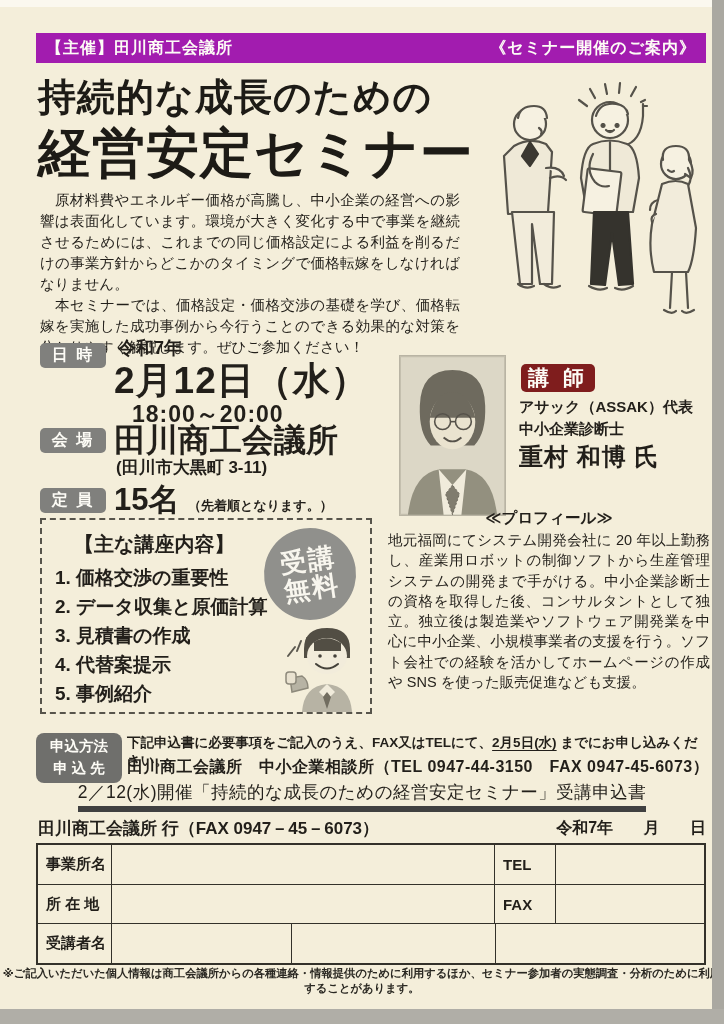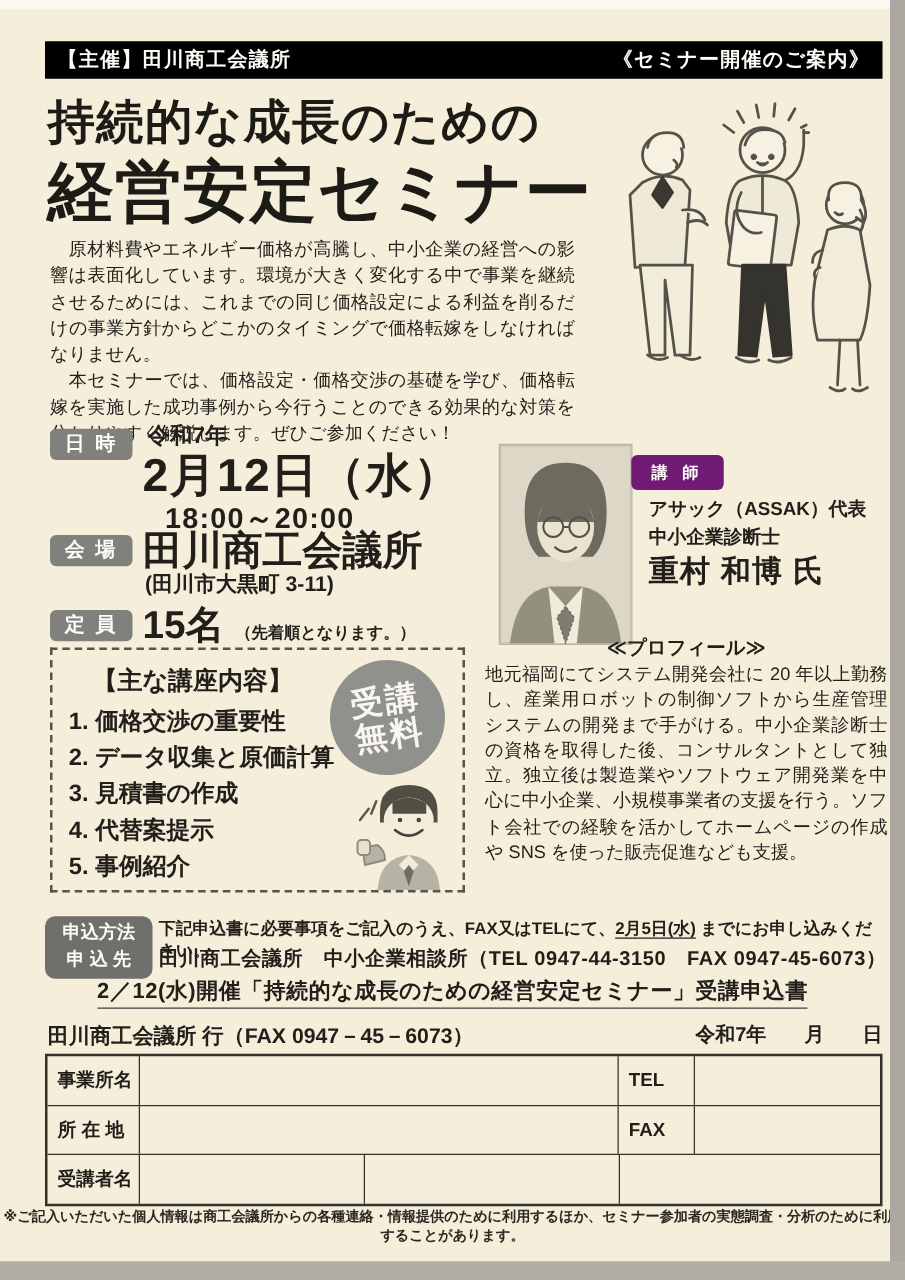--- a/index.html
+++ b/index.html
@@ -10,21 +10,21 @@
     color:#221f1a;
   }
   .abs{position:absolute;}
   
   .edge-top{left:0;top:0;width:724px;height:7px;background:#fbf8ef;}
   .edge-right{right:0;top:0;width:12px;height:1024px;background:#aaa8a1;}
   .edge-bottom{left:0;bottom:0;width:724px;height:15px;background:#b0aea7;}
 
   
   .header-bar{
-    left:36px;top:33px;width:670px;height:30px;background:#000000;
+    left:36px;top:33px;width:670px;height:30px;background:#a21caf;
     display:flex;justify-content:space-between;align-items:center;
     padding:0 10px;box-sizing:border-box;color:#fdfcf6;
     font-weight:bold;font-size:16px;letter-spacing:1px;
   }
 
   .title-line1{left:38px;top:72px;font-size:38px;font-weight:900;letter-spacing:1px;color:#1d1b16;}
   .title-line2{left:38px;top:118px;font-size:53px;font-weight:900;letter-spacing:1px;color:#1d1b16;}
 
   .intro{left:40px;top:190px;width:420px;font-size:14.5px;line-height:1.45;text-align:justify;}
   .intro p{margin:0;}
@@ -41,21 +41,21 @@
   .era-year{left:118px;top:336px;font-size:18px;font-weight:bold;}
   .seminar-date{left:114px;top:356px;font-size:37px;font-weight:900;letter-spacing:1px;}
   .seminar-time{left:132px;top:399px;font-size:23px;font-weight:bold;letter-spacing:1px;}
   .venue-name{left:114px;top:419px;font-size:32px;font-weight:900;}
   .venue-address{left:116px;top:456px;font-size:17px;font-weight:bold;}
   .capacity-line{left:114px;top:479px;font-size:31px;font-weight:900;}
   .capacity-note{font-size:13px;font-weight:bold;letter-spacing:0;}
 
   
   .photo{left:399px;top:355px;width:107px;height:161px;border:1px solid #b9b4a4;box-sizing:border-box;}
-  .b-lecturer{left:505px;top:364px;width:74px;height:28px;background:#701a75;border-radius:5px;font-size:13px;letter-spacing:4px;}
+  .b-lecturer{left:521px;top:364px;width:74px;height:28px;background:#7f1d1d;border-radius:5px;font-size:21px;letter-spacing:4px;}
   .lect-org{left:519px;top:398px;font-size:15px;font-weight:bold;}
   .lect-qual{left:519px;top:420px;font-size:15px;font-weight:bold;}
   .lect-name{left:519px;top:441px;font-size:24px;font-weight:900;letter-spacing:1px;}
   .profile-title{left:388px;top:508px;width:322px;text-align:center;font-size:15.5px;font-weight:bold;}
   .profile-text{left:388px;top:530px;width:322px;font-size:14.5px;line-height:1.4;text-align:justify;}
 
   
   .curriculum{left:40px;top:518px;width:332px;height:196px;border:2px dashed #57544b;box-sizing:border-box;}
   .curr-title{left:74px;top:531px;font-size:20px;font-weight:900;}
   .curr-list{left:55px;top:564px;font-size:19px;font-weight:bold;line-height:1.52;}
@@ -73,22 +73,22 @@
     left:36px;top:733px;width:86px;height:50px;background:#6f6f6c;border-radius:8px;
     color:#fdfcf6;display:flex;flex-direction:column;align-items:center;justify-content:center;
     font-weight:bold;font-size:14.5px;line-height:1.5;
   }
   .apply-line1{left:127px;top:734px;width:580px;font-size:13.5px;font-weight:bold;}
   .apply-line1 .deadline{text-decoration:underline;text-underline-offset:3px;}
   .apply-line2{left:127px;top:757px;font-size:16px;font-weight:bold;letter-spacing:0.5px;}
 
   .form-title-wrap{left:0;top:780px;width:724px;text-align:center;}
   .form-title{
-    display:inline-block;font-size:17.5px;font-weight:700;
-    border-bottom:1px solid #404040;padding-bottom:2px;letter-spacing:0.5px;
+    display:inline-block;font-size:17.5px;font-weight:400;
+    border-bottom:6px solid #404040;padding-bottom:2px;letter-spacing:0.5px;
   }
   .addressee{left:38px;top:817px;font-size:17px;font-weight:bold;}
   .date-line{left:0;top:818px;width:706px;text-align:right;font-size:16px;font-weight:bold;}
   .date-line span{margin-left:26px;}
 
   
   .aform{left:36px;top:843px;width:670px;height:122px;border:2px solid #33312a;box-sizing:border-box;display:flex;flex-direction:column;}
   .ft-row{display:flex;flex:1;}
   .ft-row.r1{border-bottom:1.5px solid #33312a;}
   .ft-row.r2{border-bottom:1.5px solid #33312a;}

